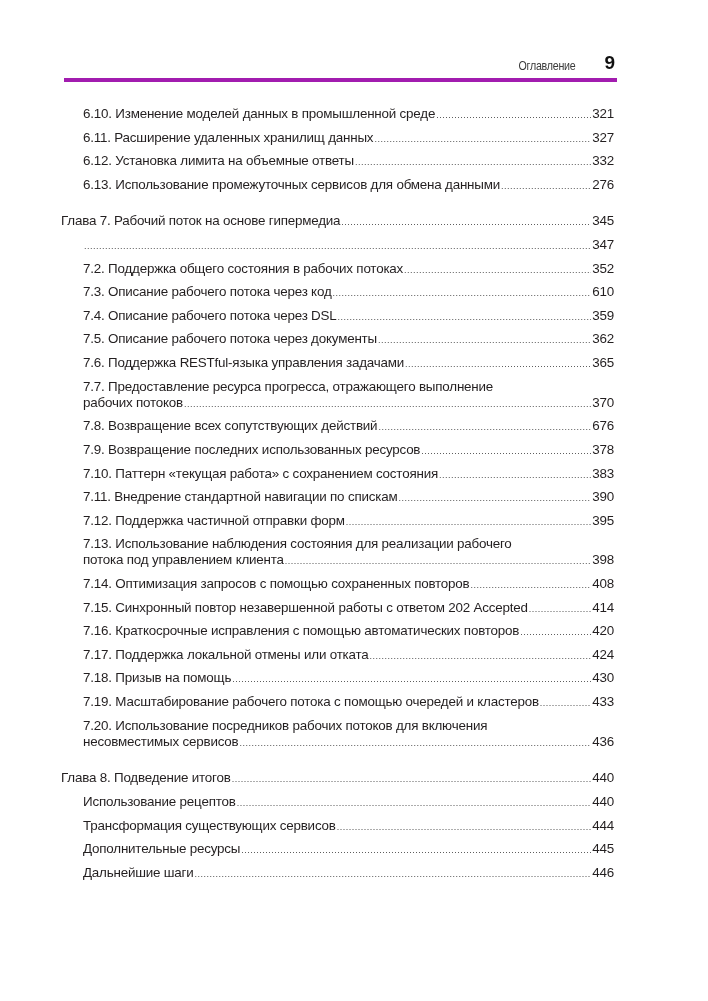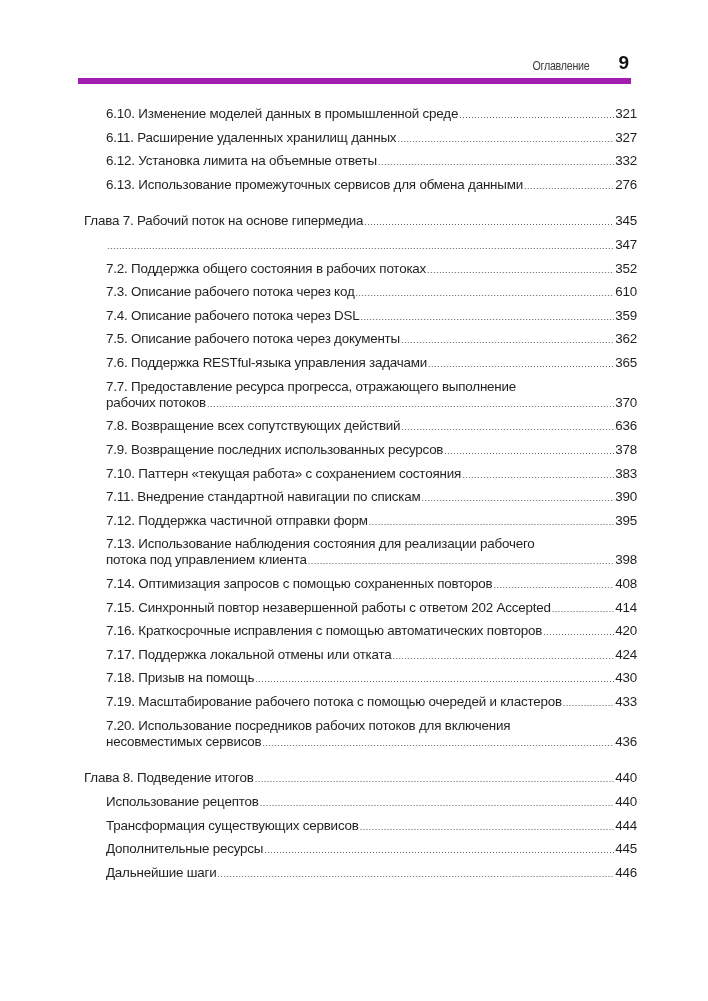--- a/index.html
+++ b/index.html
@@ -1,23 +1,23 @@
 <!DOCTYPE html>
 <html><head>
 <meta charset="utf-8">
 <style>
   html, body { margin: 0; padding: 0; background: #ffffff; }
   body { width: 708px; height: 1001px; position: relative; overflow: hidden;
          font-family: "Liberation Sans", "DejaVu Sans", sans-serif; color: #231f20; }
-  .header { position: absolute; left: 78px; top: 52px; width: 553px; height: 26px;
-            border-bottom: 6px solid #a21caf; text-decoration: underline; }
+  .header { position: absolute; left: 64px; top: 52px; width: 553px; height: 26px;
+            border-bottom: 4px solid #a21caf; text-decoration: underline; }
   .header-title { position: absolute; right: 42px; top: 6px; font-size: 13px;
                   color: #3a3a3a; letter-spacing: -0.3px; transform: scaleX(0.82); transform-origin: right center; }
   .header-num { position: absolute; right: 2px; top: 0px; font-size: 19px; font-weight: bold; color: #111; }
-  .toc { position: absolute; left: 84px; top: 106px; width: 553px; }
+  .toc { position: absolute; left: 61px; top: 106px; width: 553px; }
   .row { position: relative; font-size: 13.4px; line-height: 16px; }
   .row.sub { padding-left: 22px; }
   .row.single { height: 23.6px; }
   .row.double { height: 39.8px; }
   .row.gap-before { margin-top: 13px; }
   .line { display: flex; align-items: baseline; white-space: nowrap; }
   .line .title { flex: 0 0 auto; letter-spacing: -0.2px; }
   .line .dots { flex: 1 1 auto; overflow: hidden; margin: 0 1px; color: #444;
                 font-size: 9px; letter-spacing: 0.5px; }
   .line .dots::after { content: "......................................................................................................................................................................................"; }
@@ -120,21 +120,21 @@
         <span class="title">рабочих потоков</span>
         <span class="dots"></span>
         <span class="page">370</span>
       </div>
   </div>
 
   <div class="row sub single">
     <div class="line">
         <span class="title">7.8. Возвращение всех сопутствующих действий</span>
         <span class="dots"></span>
-        <span class="page">636</span>
+        <span class="page">676</span>
       </div>
   </div>
   <div class="row sub single">
     <div class="line">
         <span class="title">7.9. Возвращение последних использованных ресурсов</span>
         <span class="dots"></span>
         <span class="page">378</span>
       </div>
   </div>
   <div class="row sub single">

